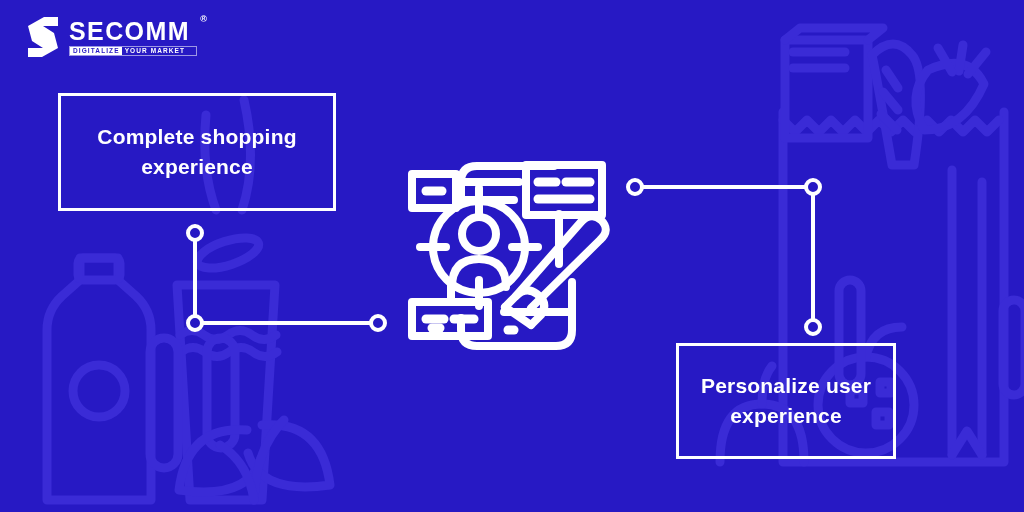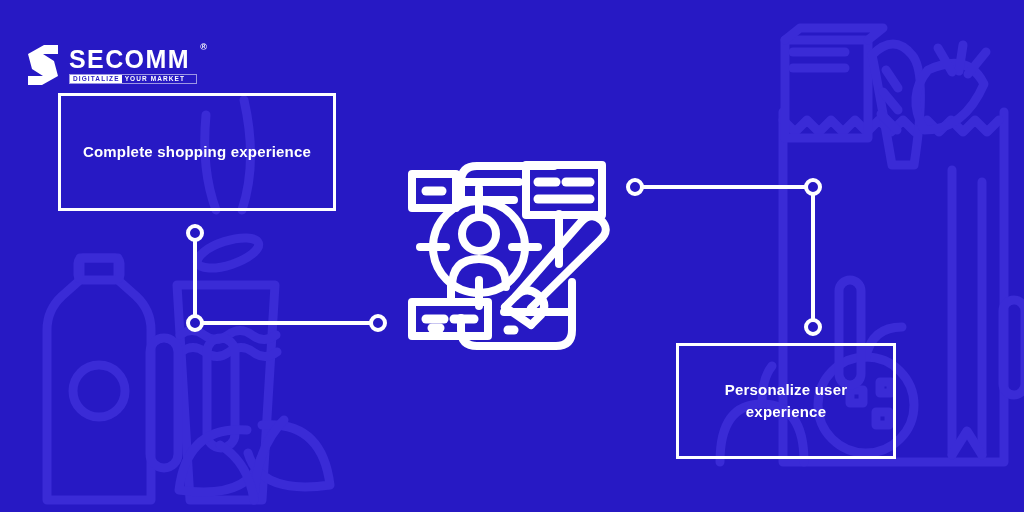--- a/index.html
+++ b/index.html
@@ -26,21 +26,20 @@
   }
 
   
   #logo {
     position: absolute;
     left: 26px;
     top: 17px;
     display: flex;
     align-items: center;
     gap: 9px;
-    margin-top: 28px;
   }
   #logo .mark {
     width: 34px;
     height: 40px;
     flex: 0 0 auto;
   }
   #logo .wordmark {
     display: flex;
     flex-direction: column;
     gap: 2px;
@@ -98,21 +97,21 @@
     position: absolute;
     box-sizing: border-box;
     border: 3px solid #ffffff;
     display: flex;
     align-items: center;
     justify-content: center;
     text-align: center;
   }
   .callout .ctext {
     color: #ffffff;
-    font-size: 15px;
+    font-size: 21px;
     font-weight: 700;
     line-height: 1.45;
     letter-spacing: 0.2px;
     padding: 0 18px;
   }
   #callout-left {
     left: 58px;
     top: 93px;
     width: 278px;
     height: 118px;

